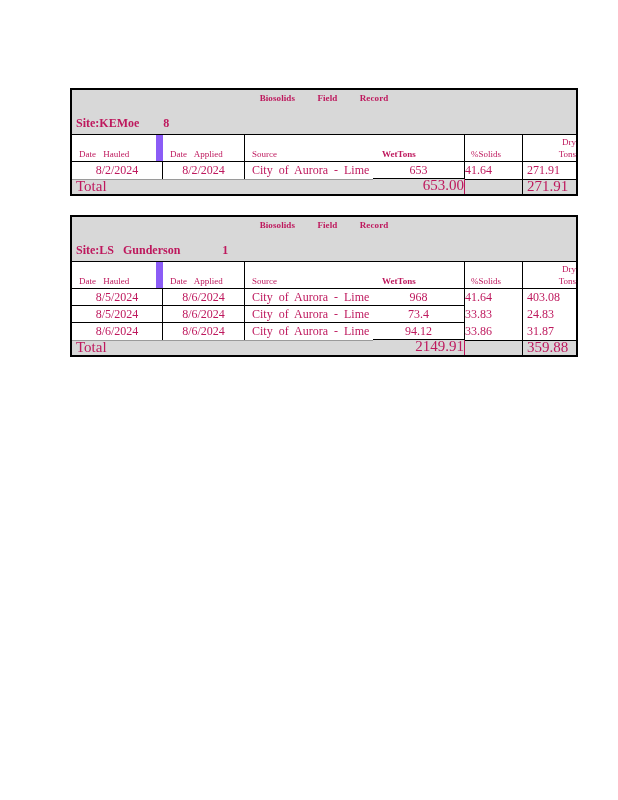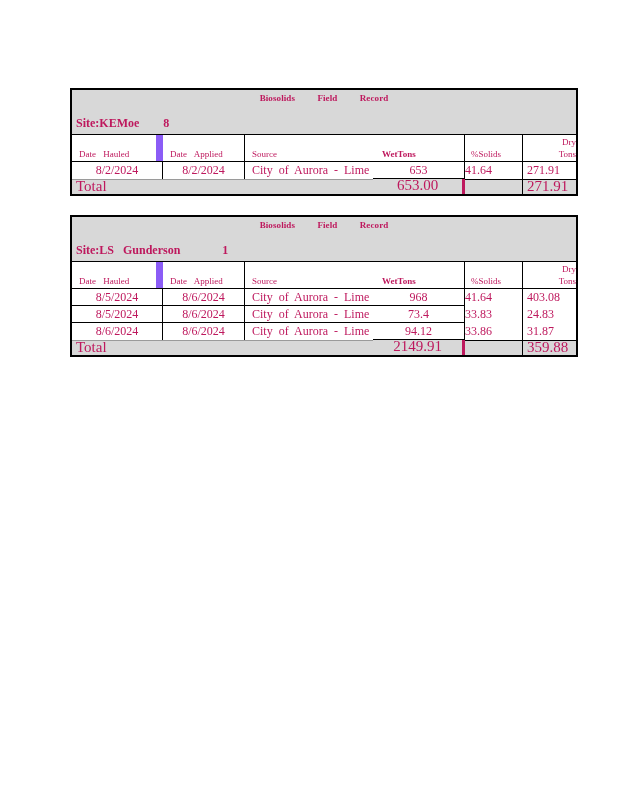--- a/index.html
+++ b/index.html
@@ -74,21 +74,21 @@
   .d-c3 { width: 128px; padding-left: 7px; word-spacing: 3px; white-space: nowrap; overflow: hidden; }
   .d-c4 { width: 92px;  border-right: 1px solid #000; border-bottom: 1px solid #000; text-align: center; }
   .d-c5 { width: 58px;  border-right: 1px solid #000; text-align: left; }
   .d-c6 { width: 53px;  padding-left: 4px; }
   .data-row.sep .d-c1, .data-row.sep .d-c2, .data-row.sep .d-c3 { border-bottom: 1px solid #000; }
 
   
   .total-row { display: flex; height: 15px; font-size: 15px; line-height: 13px; background: #d8d8d8; }
   .total-row > div { height: 15px; }
   .t-c1 { width: 301px; padding-left: 4px; border-top: 1px solid #9a9a9a; }
-  .t-c2 { width: 92px;  border-right: 3px solid #be185d; text-align: center; }
+  .t-c2 { width: 92px;  border-right: 1px solid #be185d; text-align: right; }
   .t-c3 { width: 58px;  border-right: 1px solid #000; border-top: 1px solid #000; }
   .t-c4 { width: 53px;  padding-left: 4px; border-top: 1px solid #000; }
 </style>
 </head>
 <body>
 
 <div class="page">
 
   <div class="report report-1">
     <div class="gray-band">

